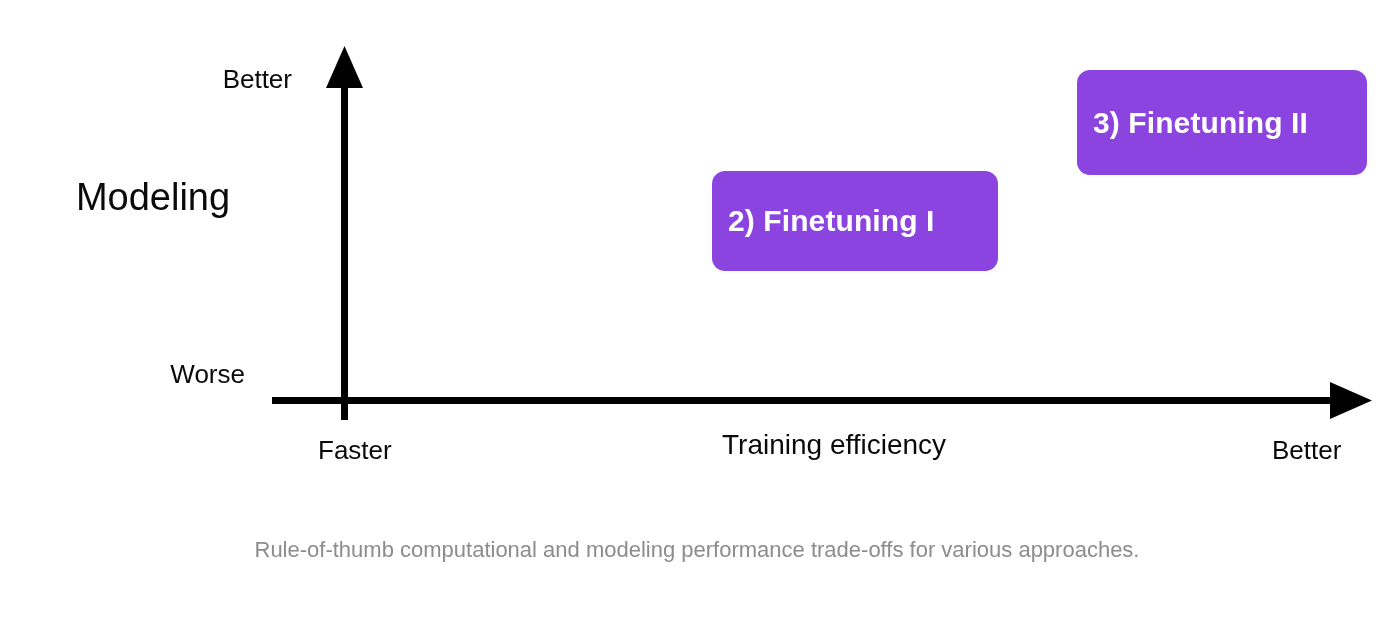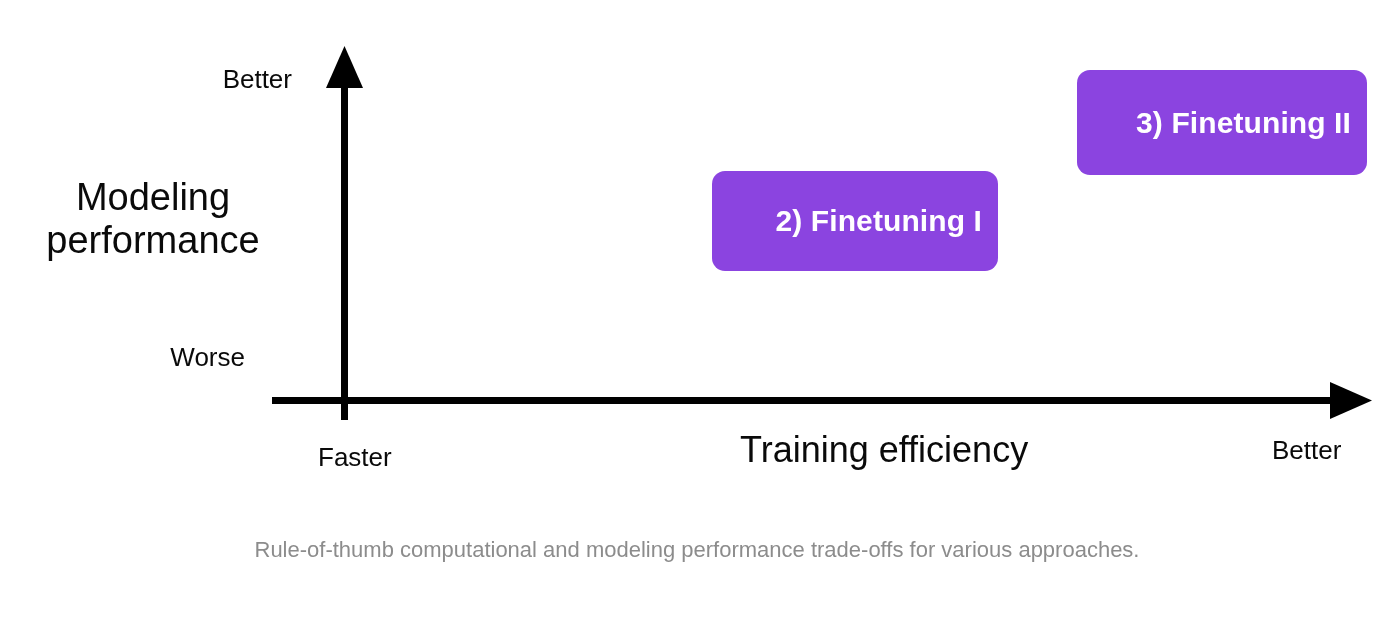--- a/index.html
+++ b/index.html
@@ -41,28 +41,27 @@
     line-height: 1;
   }
   #label-better {
     right: 1102px;   
     top: 66px;
     text-align: right;
     margin-left: 24px;
   }
   #label-worse {
     right: 1149px;   
-    top: 344px;
+    top: 361px;
     text-align: center;
     margin-left: 16px;
   }
   #label-faster {
     left: 318px;
     top: 437px;
-    margin-top: 7px;
   }
   #label-slower {
     left: 1272px;
     top: 437px;
   }
 
   
   #label-y-title {
     position: absolute;
     left: 0px;
@@ -74,35 +73,34 @@
     color: #0a0a0a;
     line-height: 1.12;
     padding-left: 16px;
   }
   #label-y-title .ln { display: block; }
 
   #label-x-title {
     position: absolute;
     left: 722px;
     top: 430px;
-    font-size: 36px;
+    font-size: 28px;
     font-weight: 400;
     color: #0a0a0a;
     white-space: nowrap;
     line-height: 1.1;
-    margin-left: 18px;
   }
 
   
   .step-box {
     position: absolute;
     border-radius: 13px;
     display: flex;
     align-items: center;
-    justify-content: flex-end;
+    justify-content: flex-start;
     color: #ffffff;
     font-size: 30px;
     font-weight: 700;
     letter-spacing: 0.1px;
     white-space: nowrap;
     padding: 0 16px;
   }
   #step-box-0 { left: 553px;  top: 266px; width: 286px; height: 104px; z-index: 2; }
   #step-box-1 { left: 712px;  top: 171px; width: 286px; height: 100px; z-index: 3; }
   #step-box-2 { left: 1077px; top: 70px;  width: 290px; height: 105px; z-index: 4; }
@@ -139,21 +137,20 @@
   <div class="axis-tip-label" id="label-better">Better</div>
 
   <div class="axis-tip-label" id="label-worse">Worse</div>
 
   <div class="axis-tip-label" id="label-faster">Faster</div>
 
   <div class="axis-tip-label" id="label-slower">Better</div>
 
   <div id="label-y-title">
     <span class="ln">Modeling</span>
-    <span class="ln">performance</span>
   </div>
 
   <div id="label-x-title">Training efficiency</div>
 
 
   <div class="step-box" id="step-box-1" style="background-color: rgb(139, 68, 224); color: rgb(255, 255, 255);">
     <span>2) Finetuning I</span>
   </div>
 
   <div class="step-box" id="step-box-2" style="background-color: rgb(139, 68, 224); color: rgb(255, 255, 255);">

